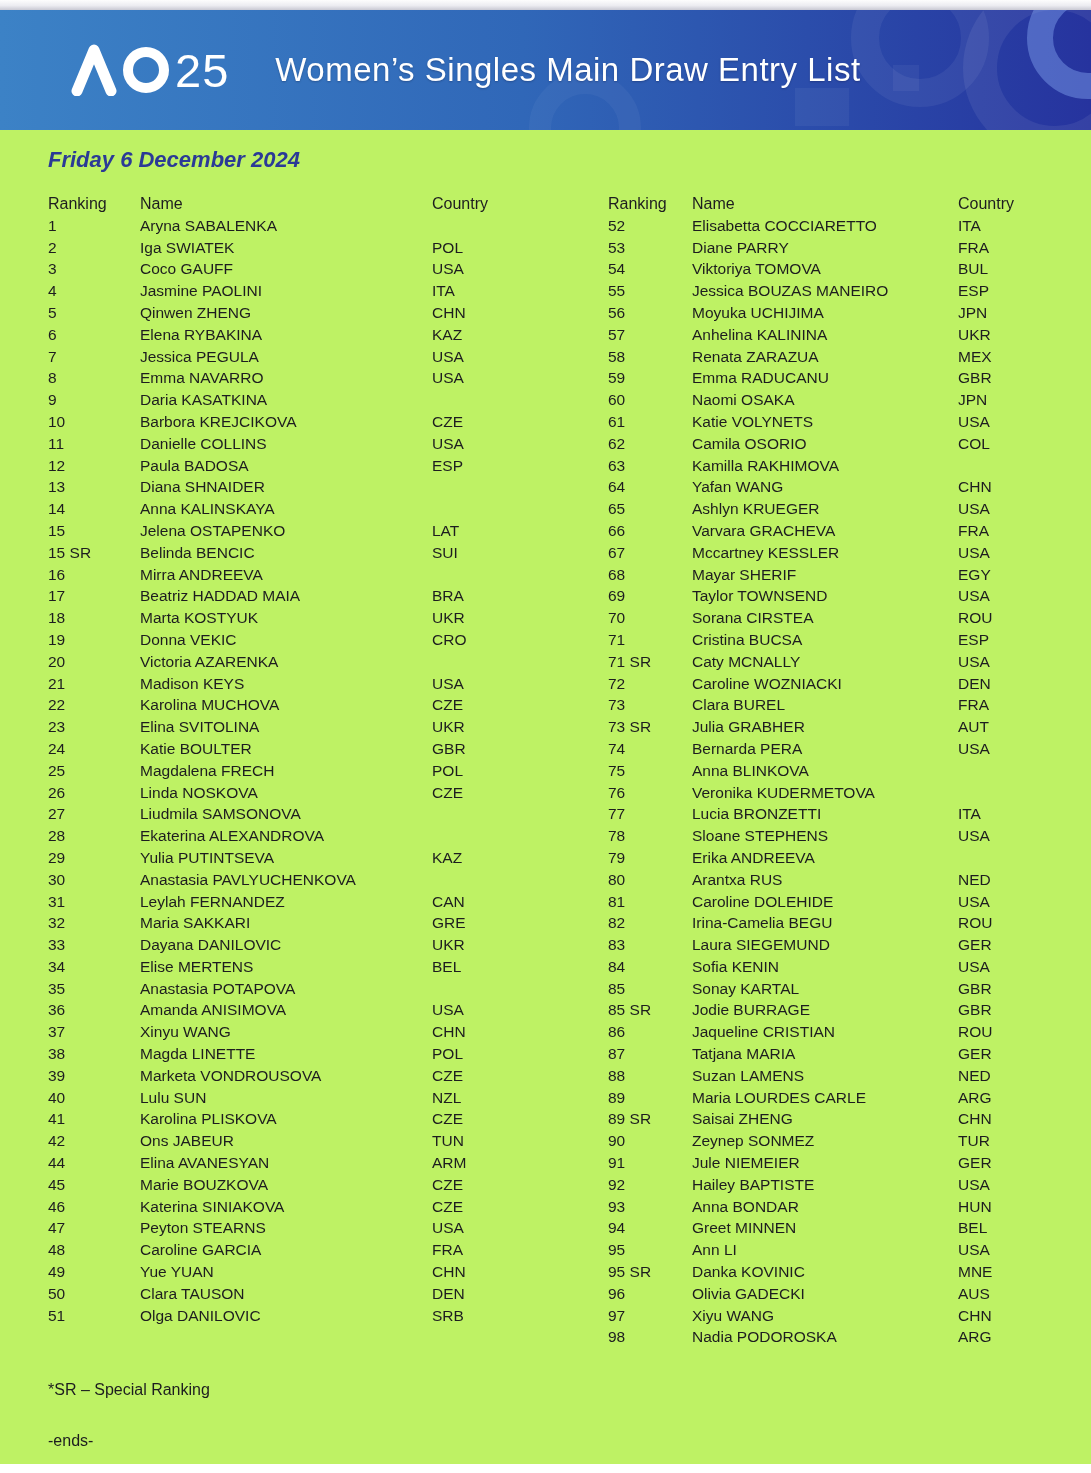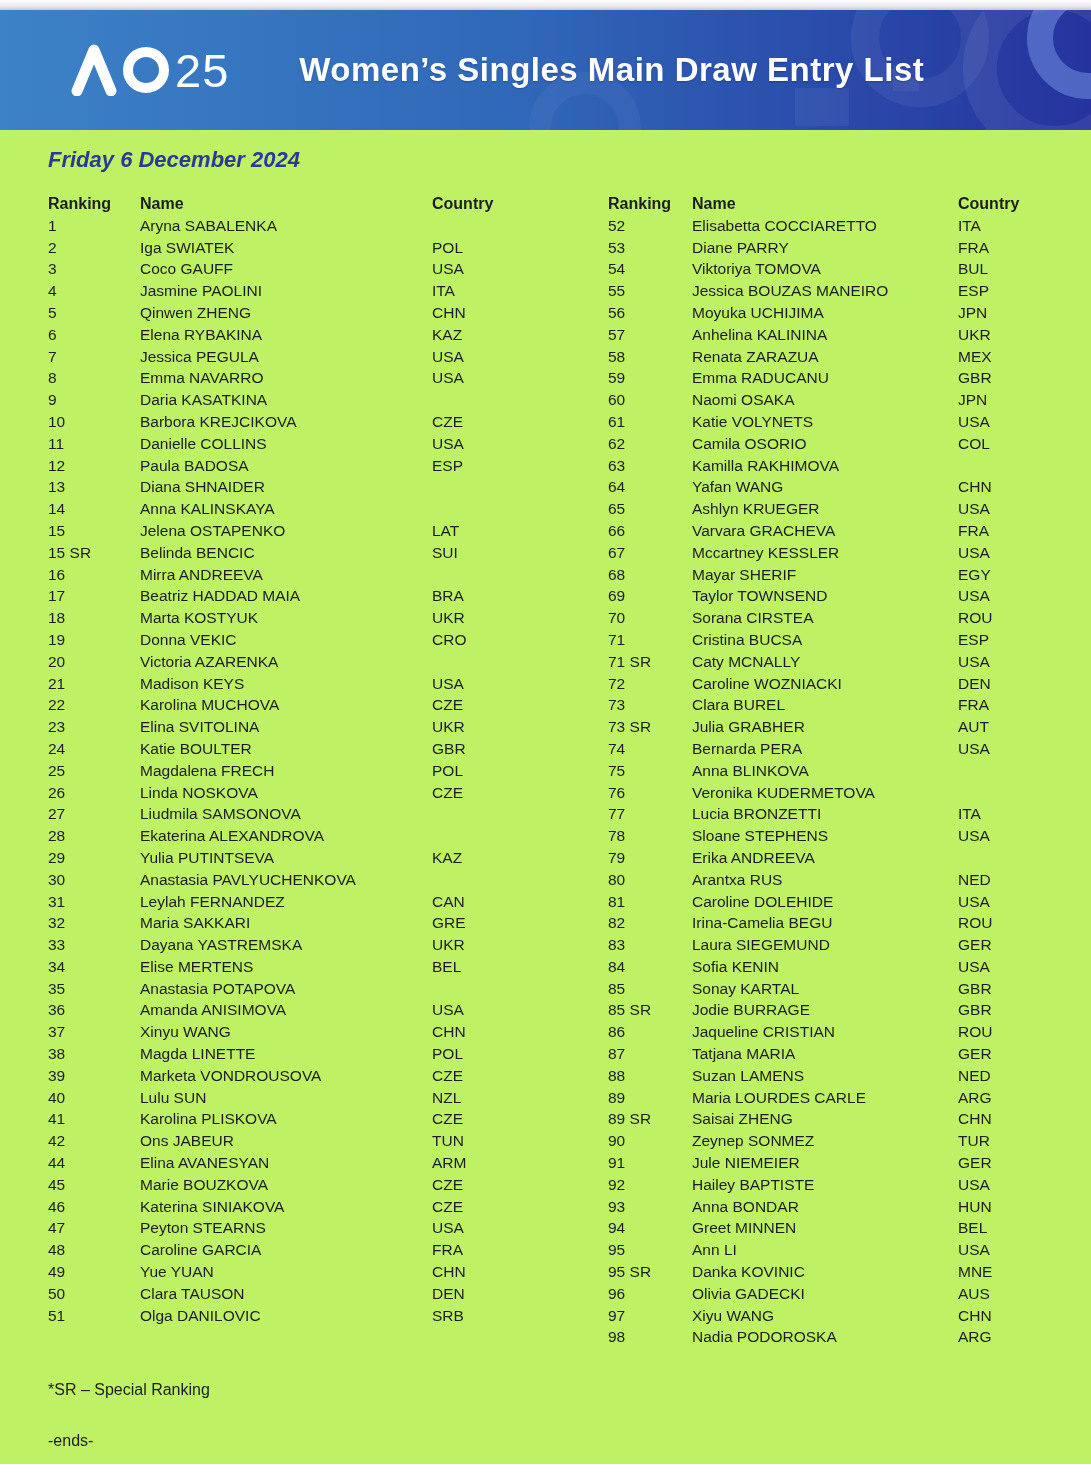--- a/index.html
+++ b/index.html
@@ -45,44 +45,44 @@
     font-weight:500;
     letter-spacing:1px;
     margin-left:6px;
     line-height:1;
   }
   .banner-title{
     position:relative;
     z-index:2;
     color:#ffffff;
     font-size:33px;
-    font-weight:bold;
+    font-weight:normal;
     letter-spacing:0.5px;
-    margin-left:70px;
+    margin-left:46px;
     text-shadow:0 1px 2px rgba(0,0,30,0.25);
   }
   .date-line{
     margin:17px 12px 0 48px;
     font-size:22px;
     font-weight:bold;
     font-style:italic;
     color:#2b3a96;
     line-height:26px;
   }
   .tables{
     display:flex;
     padding-left:48px;
     margin-top:20px;
   }
   .table-left{width:512px;}
   .table-right{width:443px;margin-left:48px;}
   .thead,.trow{display:grid;line-height:21.8px;font-size:15.5px;}
   .table-left .thead,.table-left .trow{grid-template-columns:92px 292px 128px;}
   .table-right .thead,.table-right .trow{grid-template-columns:84px 266px 93px;}
-  .thead{font-weight:bold;font-size:16px;}
+  .thead{font-weight:normal;font-size:16px;}
   .thead span,.trow span{
     white-space:nowrap;
     overflow:hidden;
   }
   .footnote{
     margin:32px 0 0 48px;
     font-size:16px;
     line-height:20px;
   }
   .ends{
@@ -290,21 +290,21 @@
             <span>Leylah FERNANDEZ</span>
             <span>CAN</span>
           </div>
           <div class="trow">
             <span>32</span>
             <span>Maria SAKKARI</span>
             <span>GRE</span>
           </div>
           <div class="trow">
             <span>33</span>
-            <span>Dayana YASTREMSKA</span>
+            <span>Dayana DANILOVIC</span>
             <span>UKR</span>
           </div>
           <div class="trow">
             <span>34</span>
             <span>Elise MERTENS</span>
             <span>BEL</span>
           </div>
           <div class="trow">
             <span>35</span>
             <span>Anastasia POTAPOVA</span>

